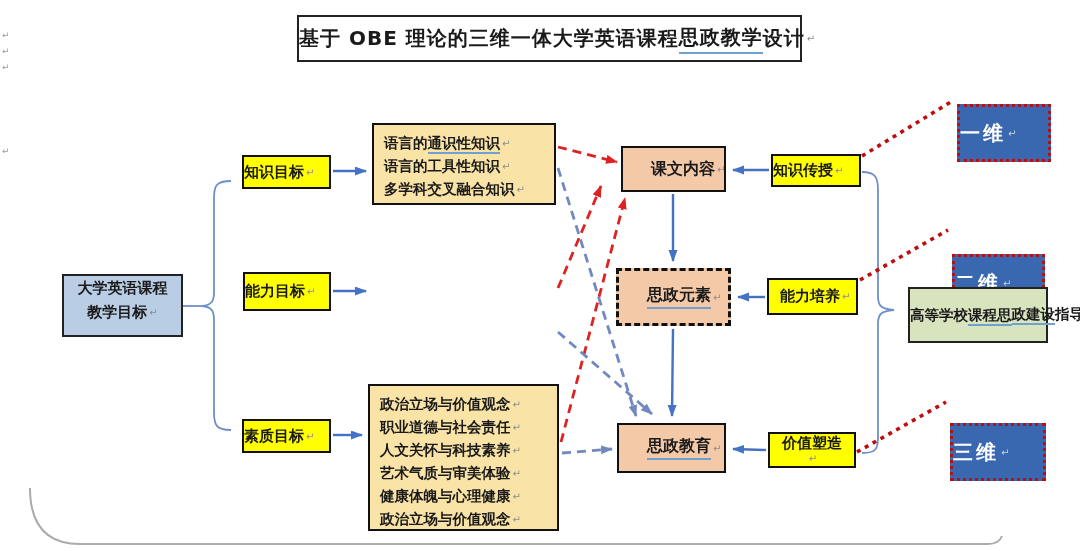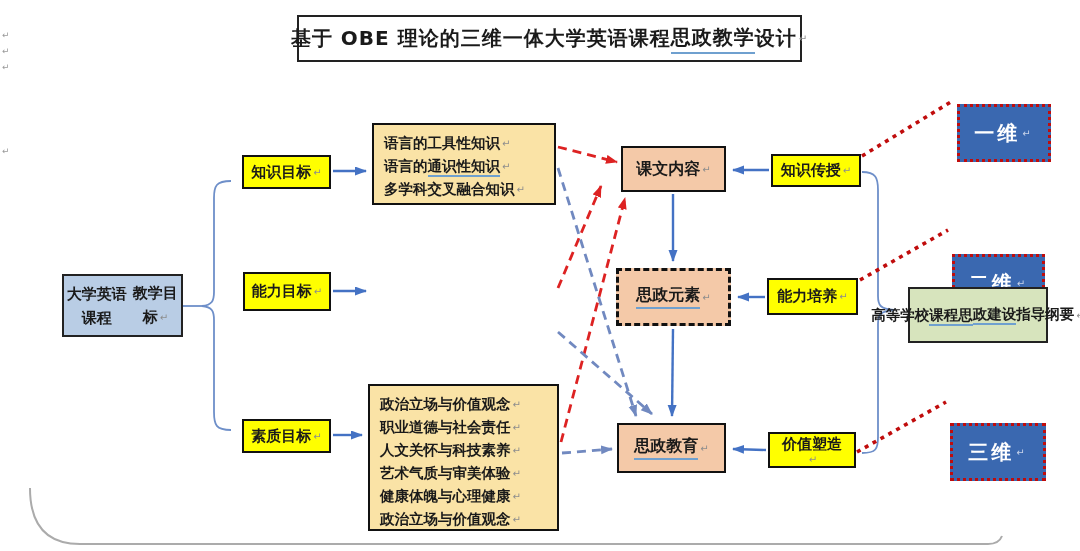--- a/index.html
+++ b/index.html
@@ -1,37 +1,37 @@
 <!DOCTYPE html>
 <html><head>
 <meta charset="utf-8">
 <style>
   html,body{margin:0;padding:0;background:#fff;}
   #stage{position:relative;width:1080px;height:551px;background:#fff;overflow:hidden;
          font-family:"DejaVu Sans","Liberation Sans",sans-serif;color:#1a1a1a;}
   #wires{position:absolute;left:0;top:0;width:1080px;height:551px;z-index:1;}
-  .box{position:absolute;box-sizing:border-box;display:flex;align-items:center;justify-content:center;
+  .box{position:absolute;box-sizing:border-box;display:flex;align-items:center;
        font-weight:bold;z-index:2;text-align:center;}
   .titlebox{left:297px;top:15px;width:505px;height:47px;border:2px solid #222;background:#fff;
             font-size:20px;letter-spacing:1px;white-space:nowrap;}
   .rootbox{left:62px;top:274px;width:121px;height:63px;background:#B9CDE5;border:2px solid #222;
-           font-size:15px;line-height:24px;}
+           flex-direction:column;font-size:15px;line-height:24px;}
   .yellow{background:#FFFF00;border:2px solid #111;font-size:15px;white-space:nowrap;}
   .g1{left:242px;top:155px;width:89px;height:34px;}
   .g2{left:243px;top:272px;width:88px;height:39px;}
   .g3{left:242px;top:419px;width:89px;height:34px;}
   .m1{left:771px;top:154px;width:90px;height:33px;}
-  .m2{left:767px;top:278px;width:91px;height:37px;}
+  .m2{left:767px;top:278px;width:91px;height:37px;padding-left:11px;}
   .m3{left:768px;top:432px;width:88px;height:36px;flex-direction:column;}
   .tan{background:#FAE3A6;border:2px solid #111;display:block;padding:7px 10px;text-align:left;}
   .tan .ln{line-height:22px;font-size:14.5px;white-space:nowrap;font-weight:bold;}
   .l1{left:372px;top:123px;width:184px;height:82px;}
   .l2{left:372px;top:230px;width:184px;height:133px;}
   .l3{left:368px;top:384px;width:191px;height:147px;}
-  .pink{background:#F4C9A8;border:2px solid #111;font-size:16px;white-space:nowrap;}
+  .pink{background:#F4C9A8;border:2px solid #111;font-size:16px;white-space:nowrap;padding-left:28px;}
   .p1{left:621px;top:146px;width:105px;height:46px;}
   .p2{left:616px;top:268px;width:115px;height:58px;border:3px dashed #111;}
   .p3{left:617px;top:423px;width:109px;height:50px;}
   .dim{background:#3A68B0;border:3px dotted #C00C0C;color:#fff;font-size:20px;letter-spacing:3px;margin-top:44px;}
   .d1{left:957px;top:60px;width:94px;height:58px;}
   .d2{left:952px;top:210px;width:93px;height:58px;}
   .d3{left:950px;top:379px;width:96px;height:58px;}
   .greenbox{left:908px;top:287px;width:140px;height:56px;background:#D7E4BD;border:2px solid #222;
             flex-direction:row;font-size:14.5px;line-height:23px;white-space:nowrap;}
   .sp{border-bottom:2px solid #6FA0CF;padding-bottom:1px;}
@@ -112,22 +112,22 @@
   <div class="box yellow g2">
       <span>能力目标</span>
       <span class="pm">↵</span>
     </div>
   <div class="box yellow g3">
       <span>素质目标</span>
       <span class="pm">↵</span>
     </div>
 
   <div class="box tan l1">
+    <div class="ln"><span>语言的</span><span class="sp">通识性知识</span><span class="pm">↵</span></div>
     <div class="ln"><span>语言的工具性知识</span><span class="pm">↵</span></div>
-    <div class="ln"><span>语言的</span><span class="sp">通识性知识</span><span class="pm">↵</span></div>
     <div class="ln"><span>多学科交叉融合知识</span><span class="pm">↵</span></div>
   </div>
 
 
   <div class="box tan l3">
     <div class="ln"><span>政治立场与价值观念</span><span class="pm">↵</span></div>
     <div class="ln"><span>职业道德与社会责任</span><span class="pm">↵</span></div>
     <div class="ln"><span>人文关怀与科技素养</span><span class="pm">↵</span></div>
     <div class="ln"><span>艺术气质与审美体验</span><span class="pm">↵</span></div>
     <div class="ln"><span>健康体魄与心理健康</span><span class="pm">↵</span></div>

